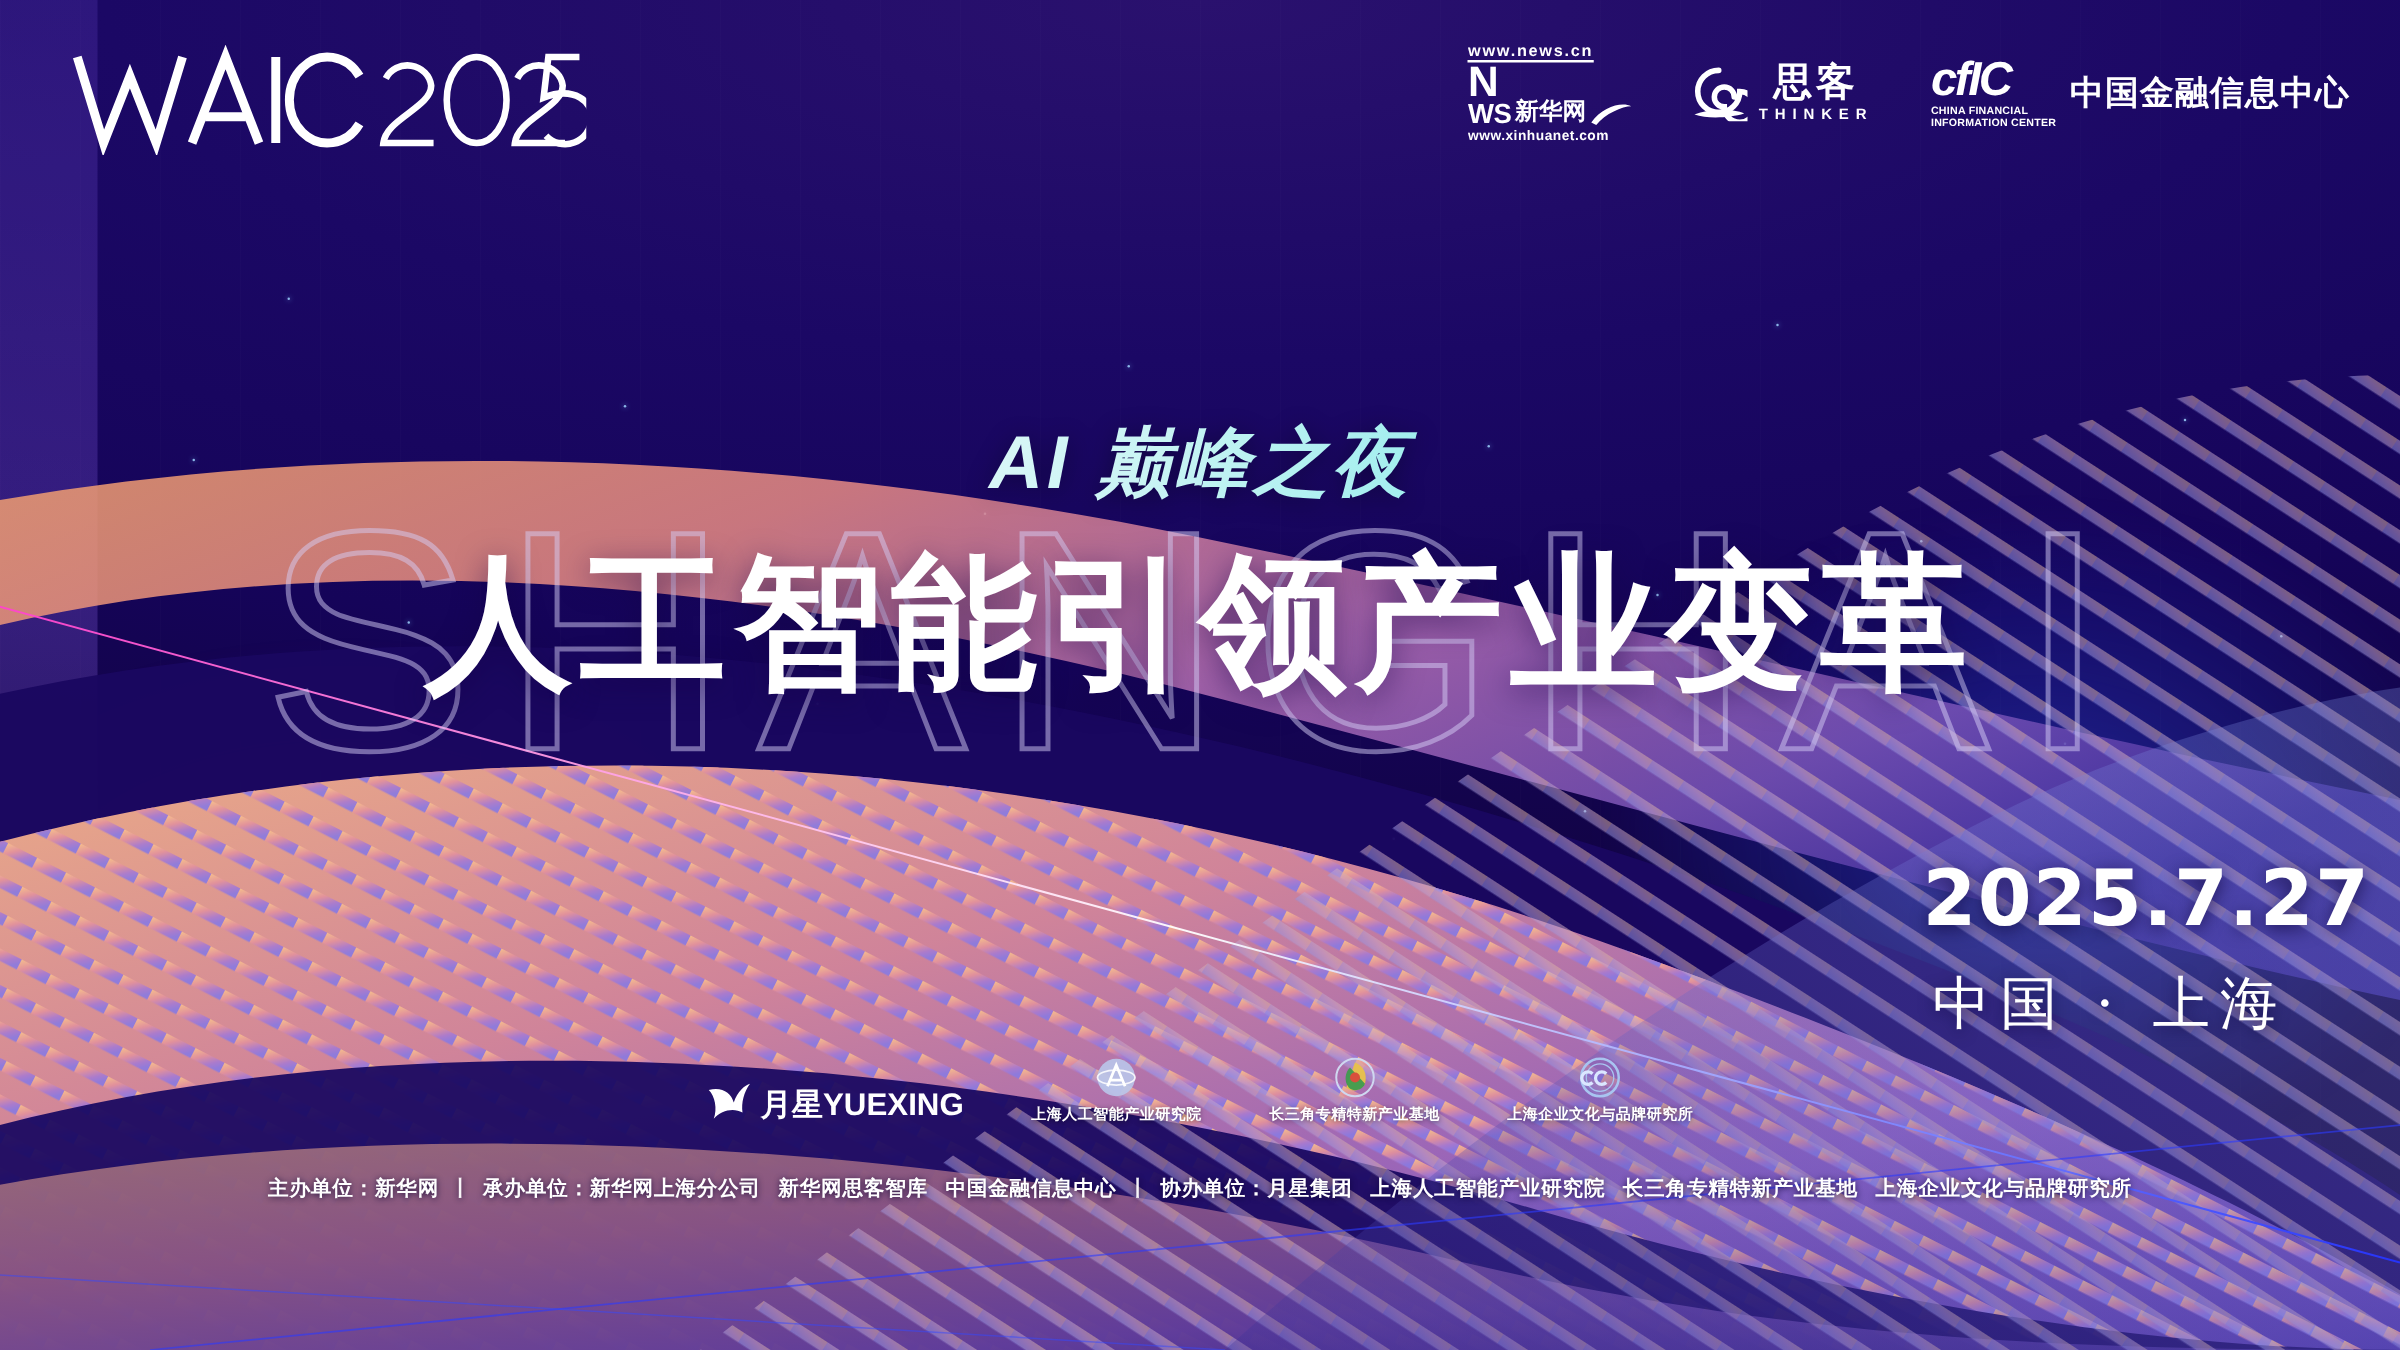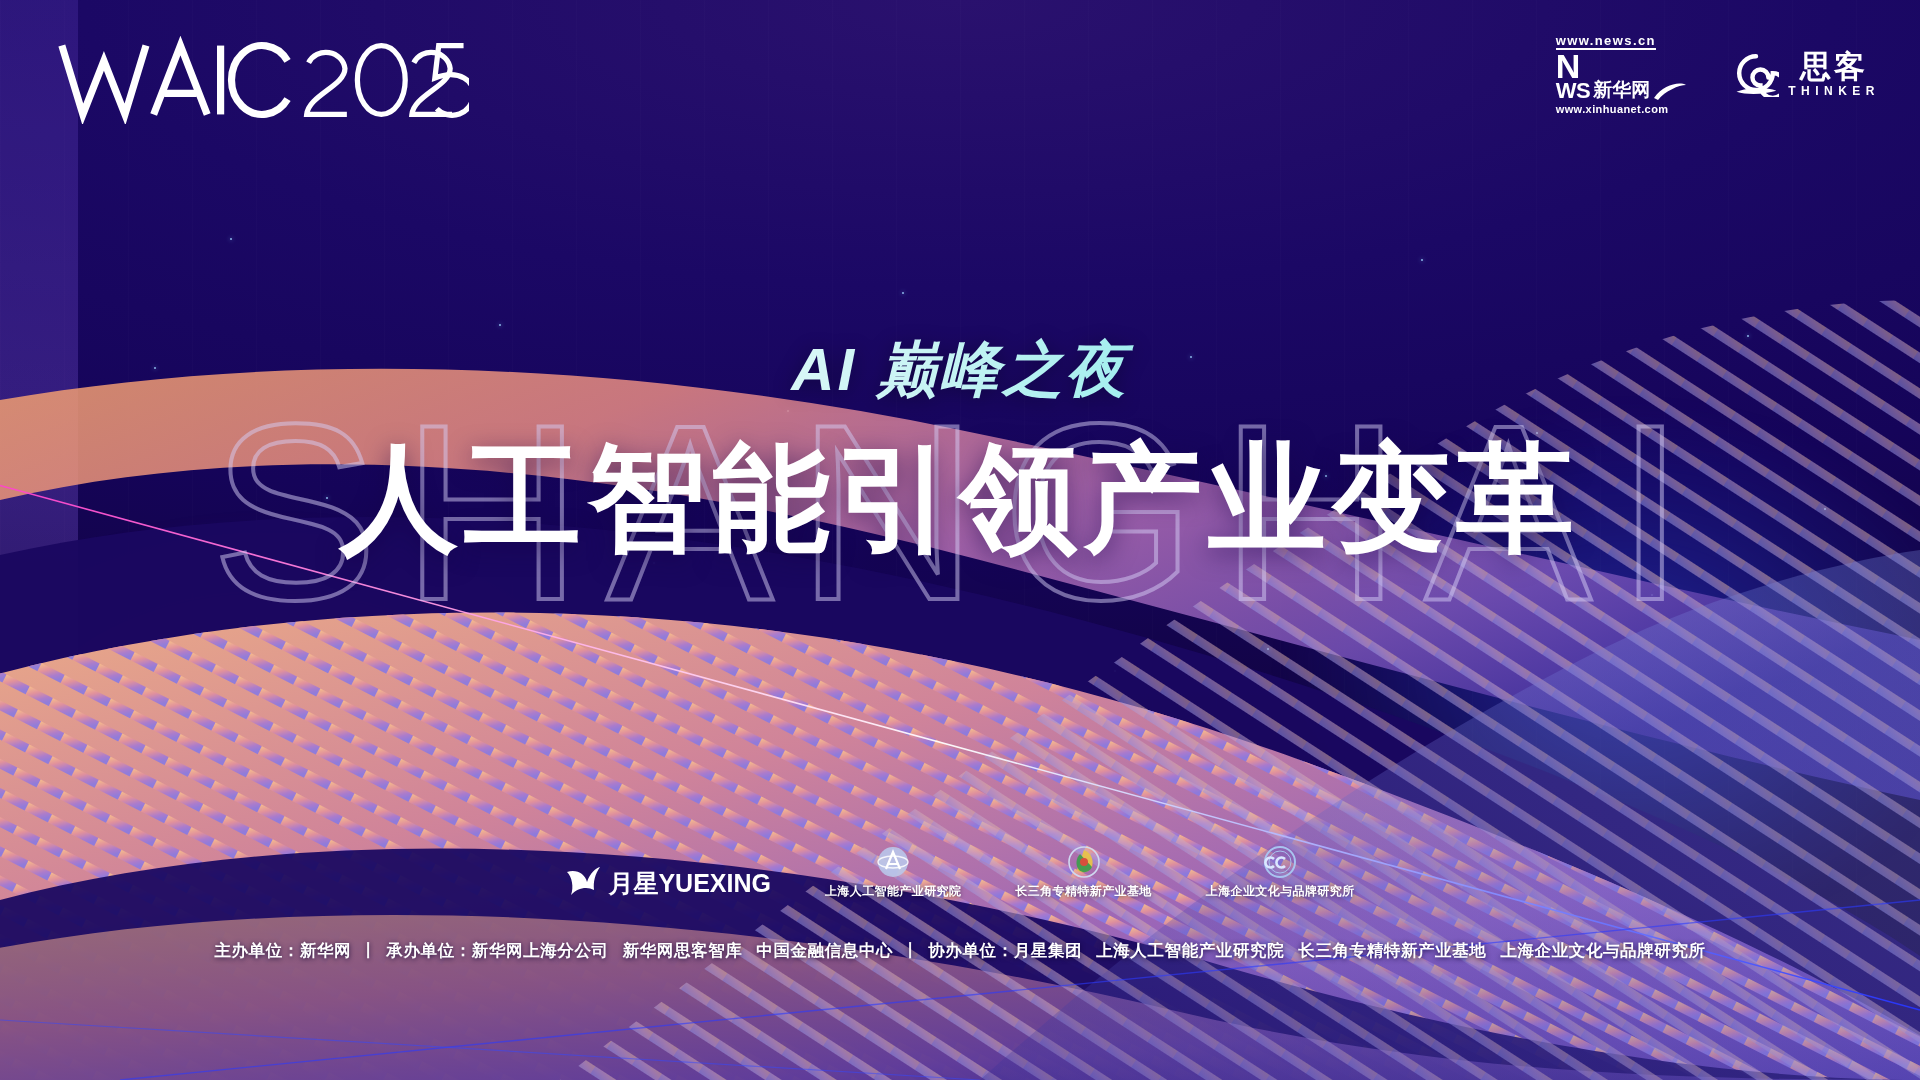--- a/index.html
+++ b/index.html
@@ -285,27 +285,41 @@
             <path d="M26,6 A19,19 0 1 0 45,25 A14,14 0 1 1 31,39 A9,9 0 1 1 40,30" fill="none" stroke="#ffffff" stroke-width="5" stroke-linecap="round"></path>
             <path d="M4,46 C16,41 38,40 49,45 C36,49 16,50 4,46 Z" fill="#ffffff"></path>
           </svg>
           <div class="txt">
             <div class="cn">思客</div>
             <div class="en">THINKER</div>
           </div>
         </div>
       </div>
 
+      <div class="plogo">
+        <div class="cf">
+          <div class="mark">
+            <span class="big">cfIC</span>
+            <span class="sub">CHINA FINANCIAL</span>
+            <span class="sub">INFORMATION CENTER</span>
+          </div>
+          <div class="cn">中国金融信息中心</div>
+        </div>
+      </div>
 
     </div>
   </div>
 
   <div class="subtitle">AI 巅峰之夜</div>
   <div class="headline">人工智能引领产业变革</div>
 
+  <div class="dateblock">
+    <div class="d">2025.7.27</div>
+    <div class="loc">中国 · 上海</div>
+  </div>
 
   <div class="sponsors">
 
     <div class="yx">
       <svg width="36" height="34" viewBox="0 0 36 34">
         <path d="M2,6 C12,3 20,8 22,16 C25,7 31,2 35,1 C30,8 28,16 29,24 C22,20 12,22 6,29 C9,21 7,11 2,6 Z" fill="#ffffff"></path>
       </svg>
       <span class="nm2">月星YUEXING</span>
     </div>
 

